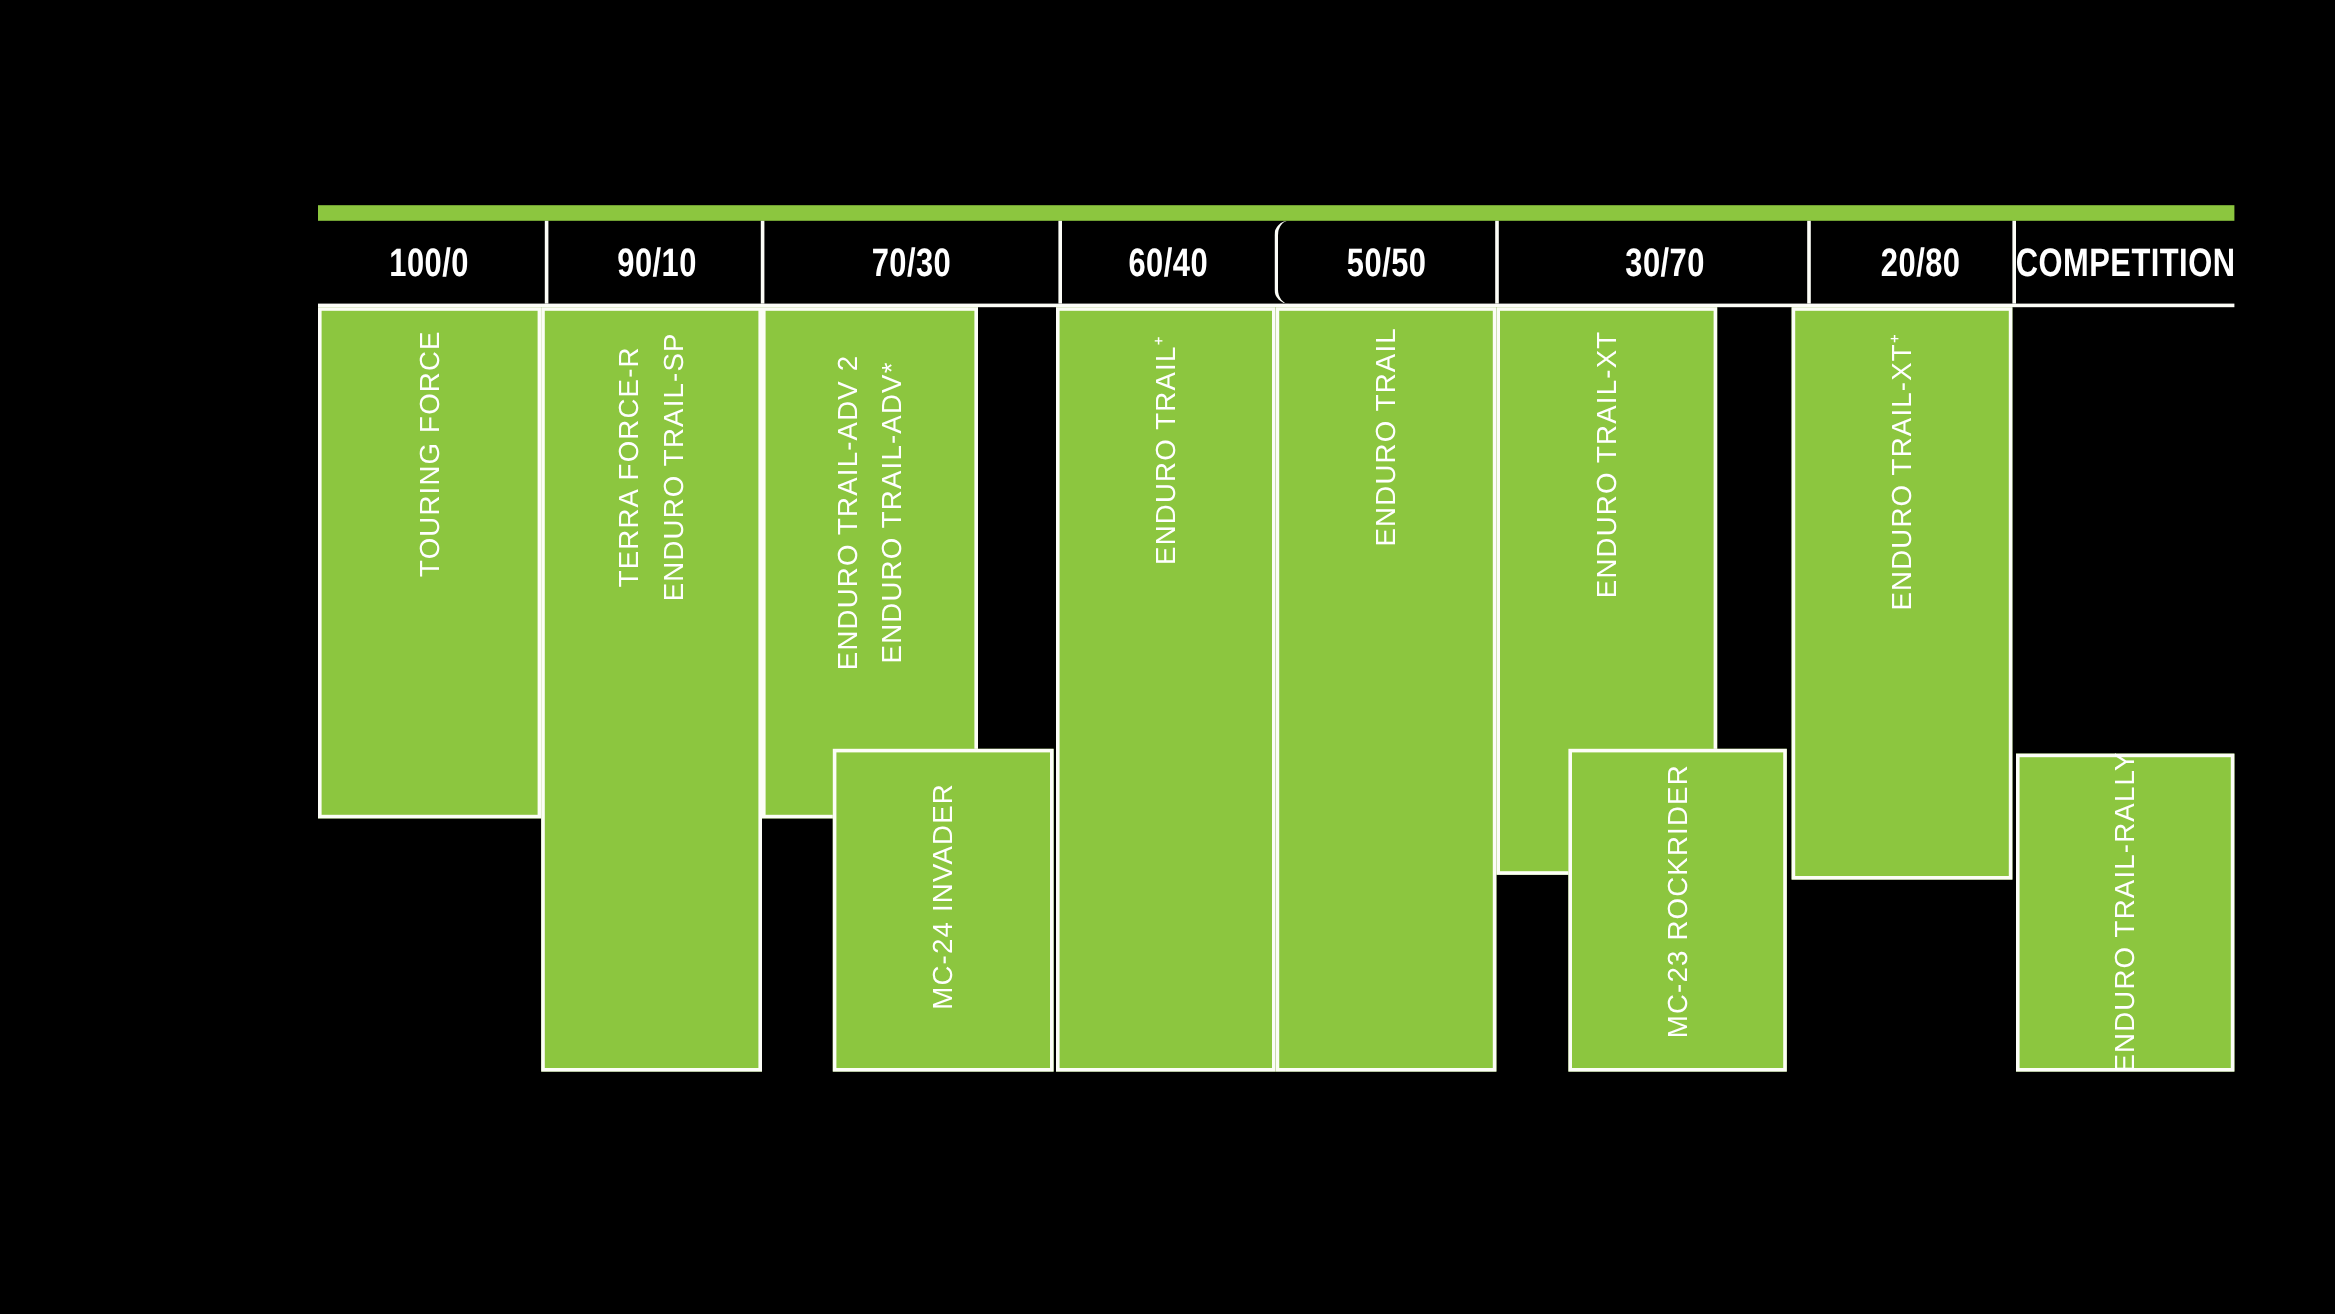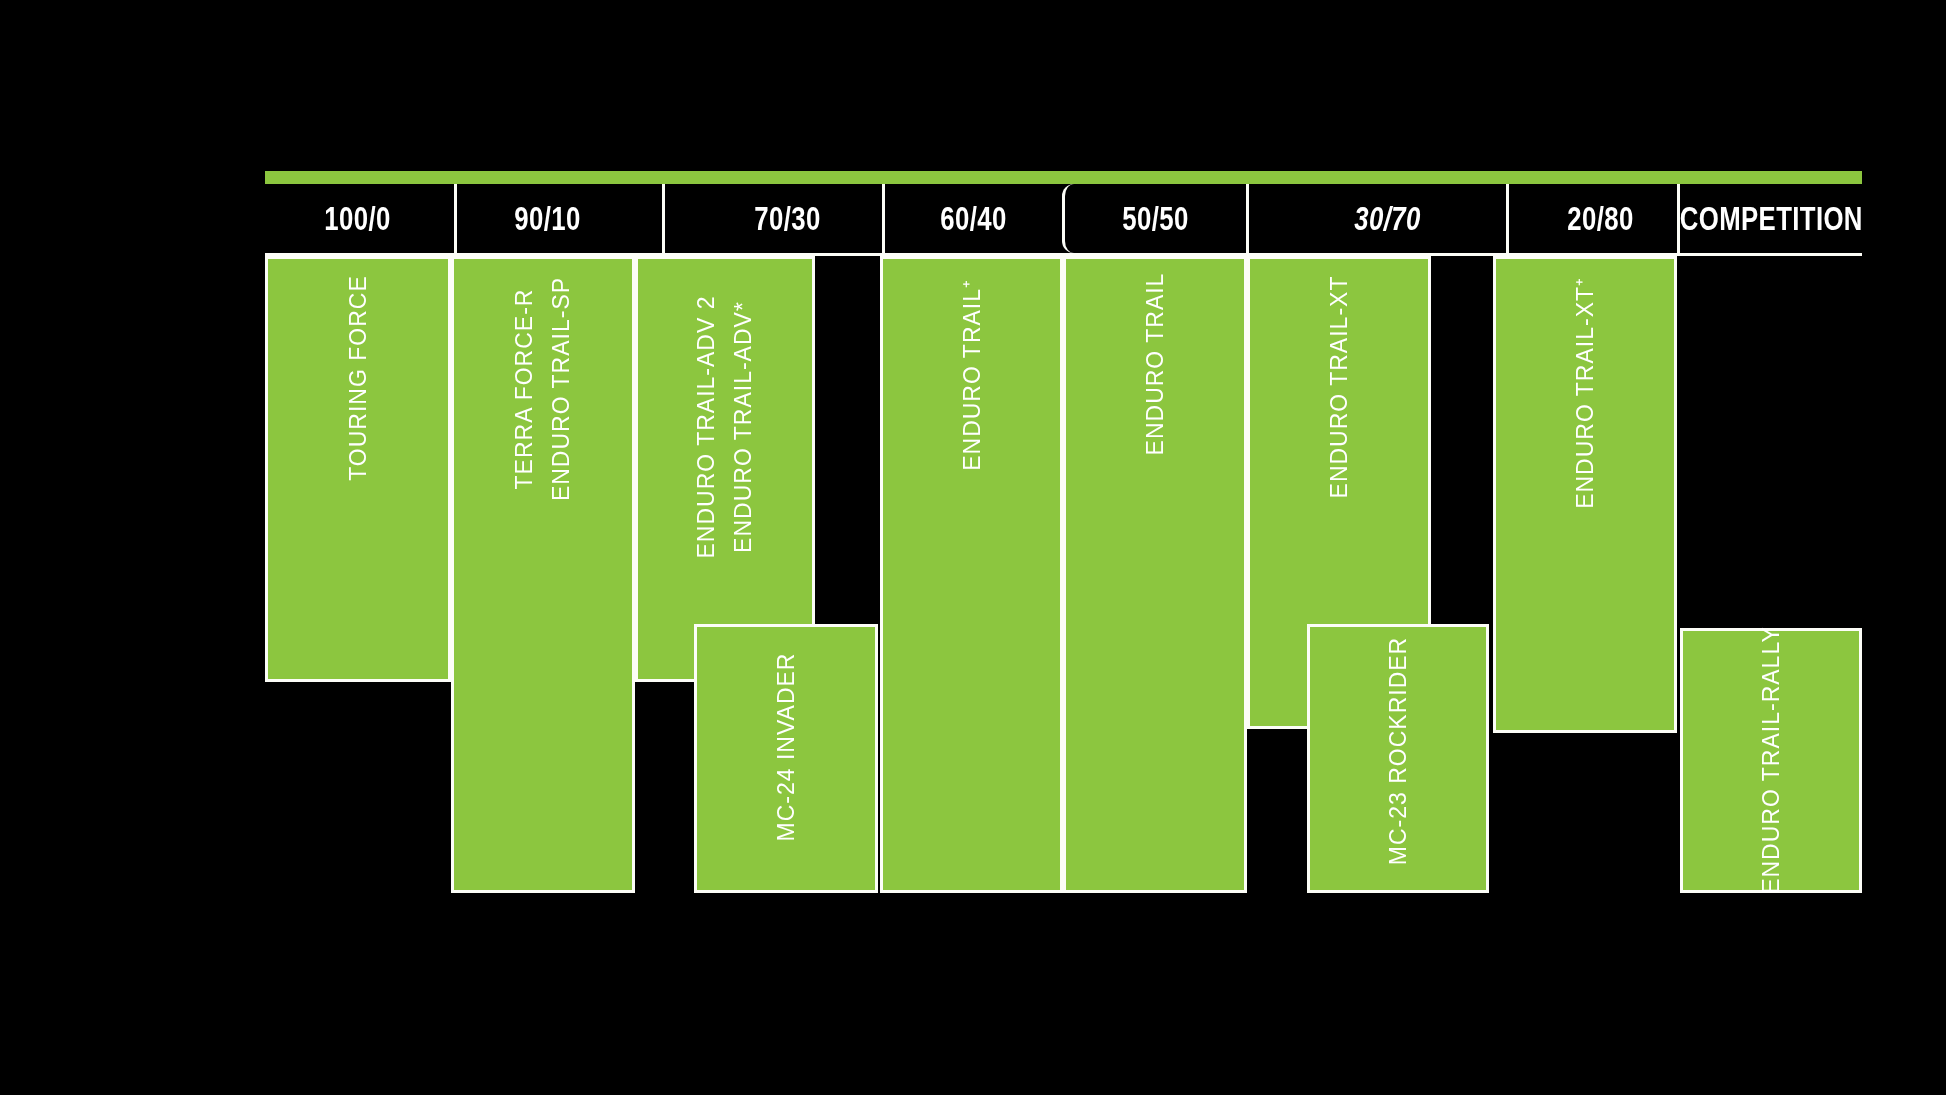--- a/index.html
+++ b/index.html
@@ -35,30 +35,30 @@
 <div class="stage">
 
   <div class="topbar"></div>
 
   <div class="hcell" style="left:265px;width:185px;">
     <span class="t">100/0</span>
   </div>
   <div class="hcell sep" style="left:454px;width:184px;">
     <span class="t">90/10</span>
   </div>
-  <div class="hcell sep" style="left:634px;width:248px;margin-left:28px;">
+  <div class="hcell sep" style="left:634px;width:248px;">
     <span class="t">70/30</span>
   </div>
   <div class="hcell sep" style="left:882px;width:180px;">
     <span class="t">60/40</span>
   </div>
   <div class="hcell sep" style="left:1062px;width:184px;border-radius:12px;">
     <span class="t">50/50</span>
   </div>
-  <div class="hcell sep" style="left:1246px;width:280px;font-style:italic;">
+  <div class="hcell sep" style="left:1246px;width:280px;">
     <span class="t">30/70</span>
   </div>
   <div class="hcell sep" style="left:1491px;width:186px;margin-left:15px;">
     <span class="t">20/80</span>
   </div>
   <div class="hcell sep" style="left:1677px;width:185px;">
     <span class="t">COMPETITION</span>
   </div>
 
   <div class="underline"></div>

